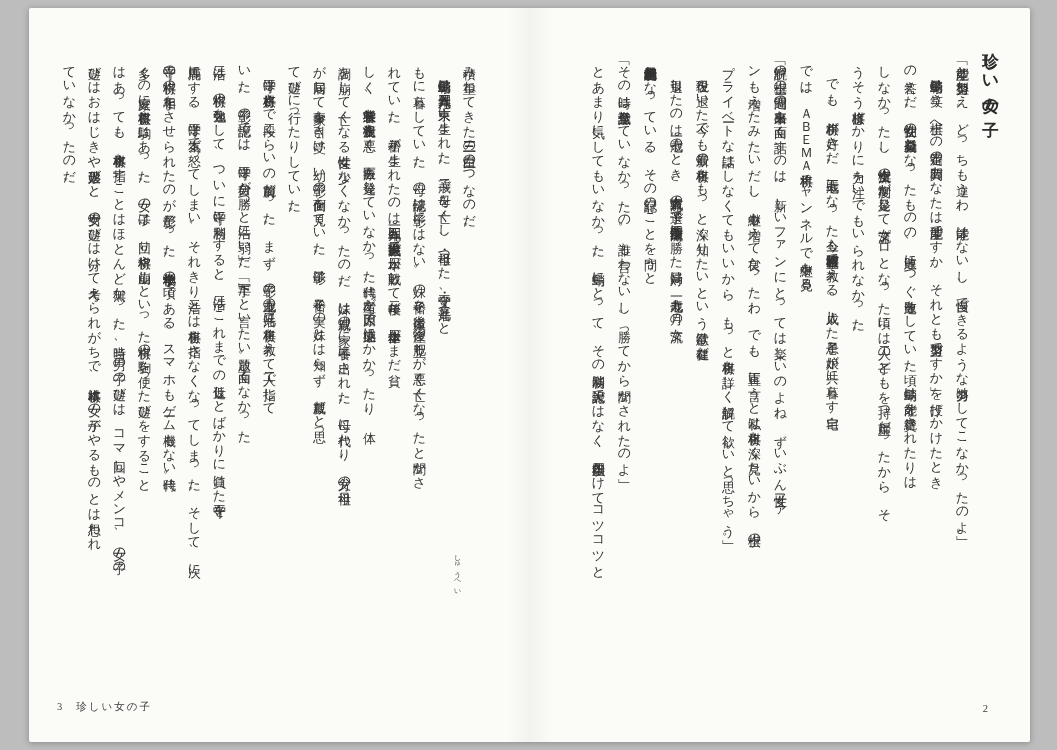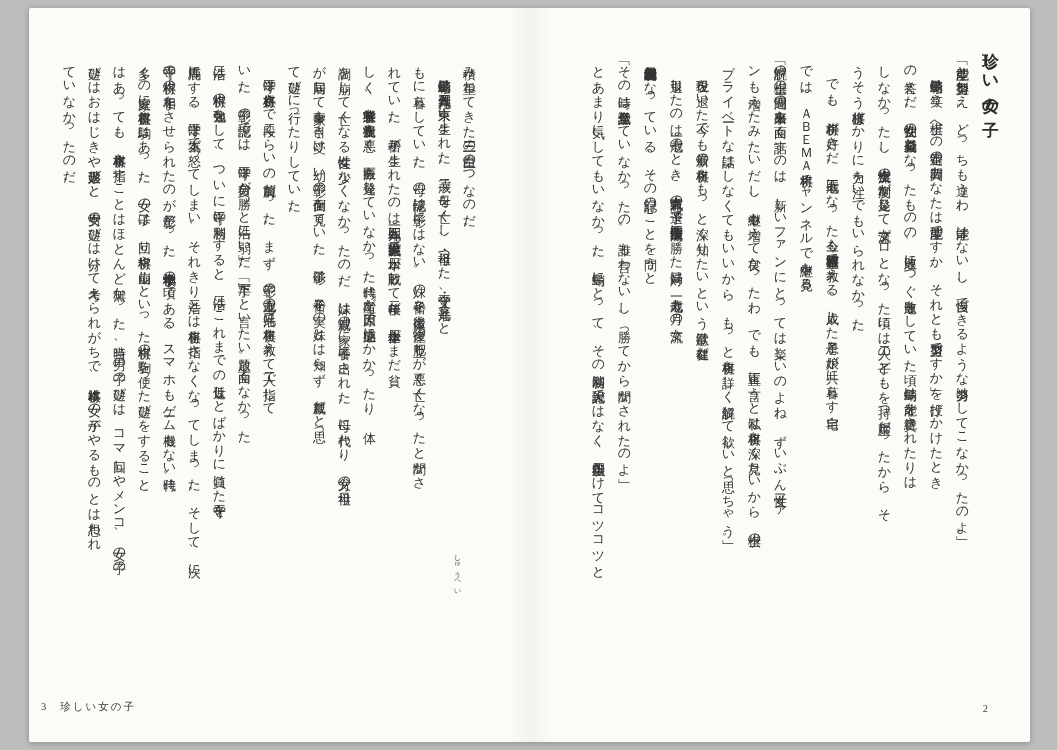--- a/index.html
+++ b/index.html
@@ -35,21 +35,21 @@
     line-height:26px;height:622px;white-space:nowrap;
   }
   .left-lines .line{line-height:25px;}
   .ruby-note{
     position:absolute;top:492px;right:20px;
     writing-mode:vertical-rl;
     font-size:7px;letter-spacing:0.5px;color:#4a4a4a;
     white-space:nowrap;
   }
   .footer-left{
-    position:absolute;left:12px;bottom:28px;
+    position:absolute;left:28px;bottom:28px;
     font-size:10.5px;color:#3c3c3c;
   }
   .footer-left .running{margin-left:14px;letter-spacing:2px;}
   .footer-right{
     position:absolute;right:42px;bottom:28px;
     font-size:10.5px;color:#3c3c3c;
   }
 </style>
 </head>
 <body>

